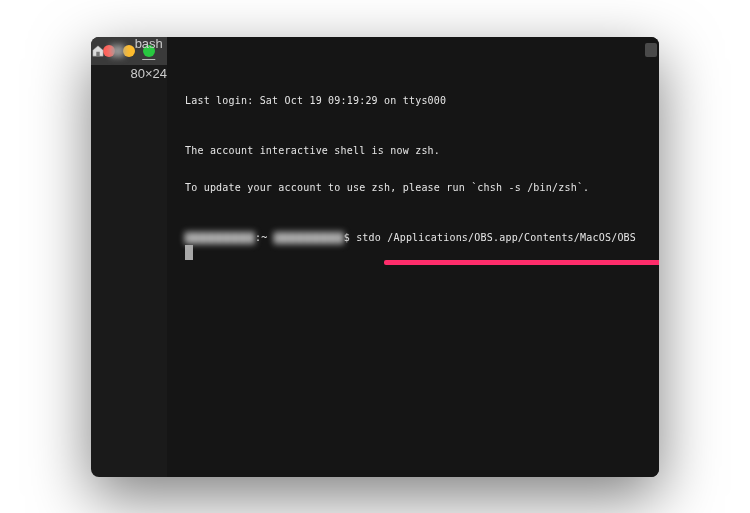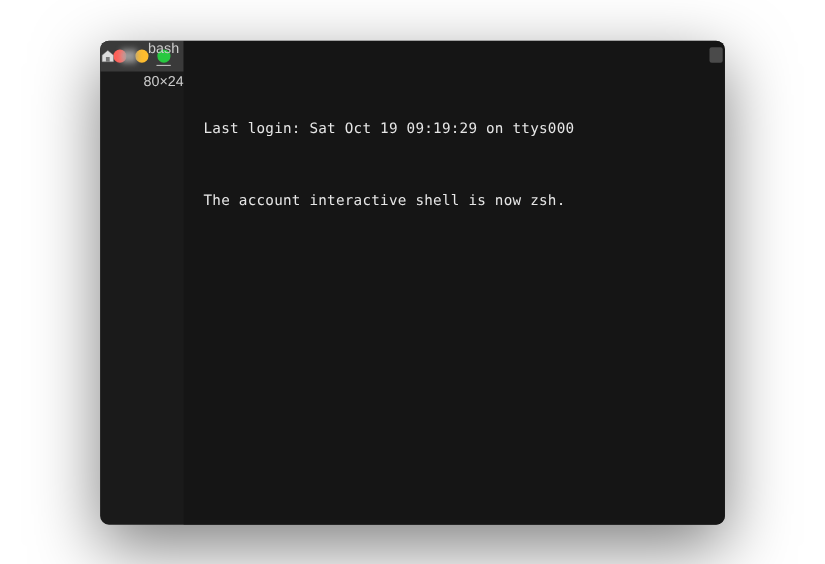--- a/index.html
+++ b/index.html
@@ -66,21 +66,21 @@
       height: 12px;
       filter: blur(3px);
       background: repeating-linear-gradient(90deg,#bbb 0,#bbb 4px,#777 4px,#777 8px);
       border-radius:1px;
     }
     .terminal-body {
       flex: 1;
       background: #151515;
       padding: 8px 18px;
       font-family: "Menlo","Monaco","Consolas",monospace;
-      font-size: 13px;
+      font-size: 10px;
       line-height: 1.25;
       color: #e6e6e6;
       white-space: pre-wrap;
       position: relative;
       overflow-y: auto;
       letter-spacing: 0.2px;
     }
     .scrollbar-area {
       position: absolute;
       right: 2px;
@@ -142,16 +142,18 @@
       <span> — -bash — 80×24</span>
     </div>
   </div>
 
   <div class="terminal-body">
     <div class="scrollbar-area"></div>
 
     <span class="line">Last login: Sat Oct 19 09:19:29 on ttys000</span>
     <span class="blank"></span>
     <span class="line">The account interactive shell is now zsh.</span>
+    <span class="line">To update your account to use zsh, please run `chsh -s /bin/zsh`.</span>
 
+    <span class="prompt-line"><span class="redacted" style="width:70px"></span><span>:~ </span><span class="redacted" style="width:70px"></span><span>$ </span><span>stdo /Applications/OBS.app/Contents/MacOS/OBS</span><span class="cursor-block"></span><span class="highlight-underline" style="left:199px; width:370px;"></span></span>
   </div>
 
 </div>
 
 </body></html>

